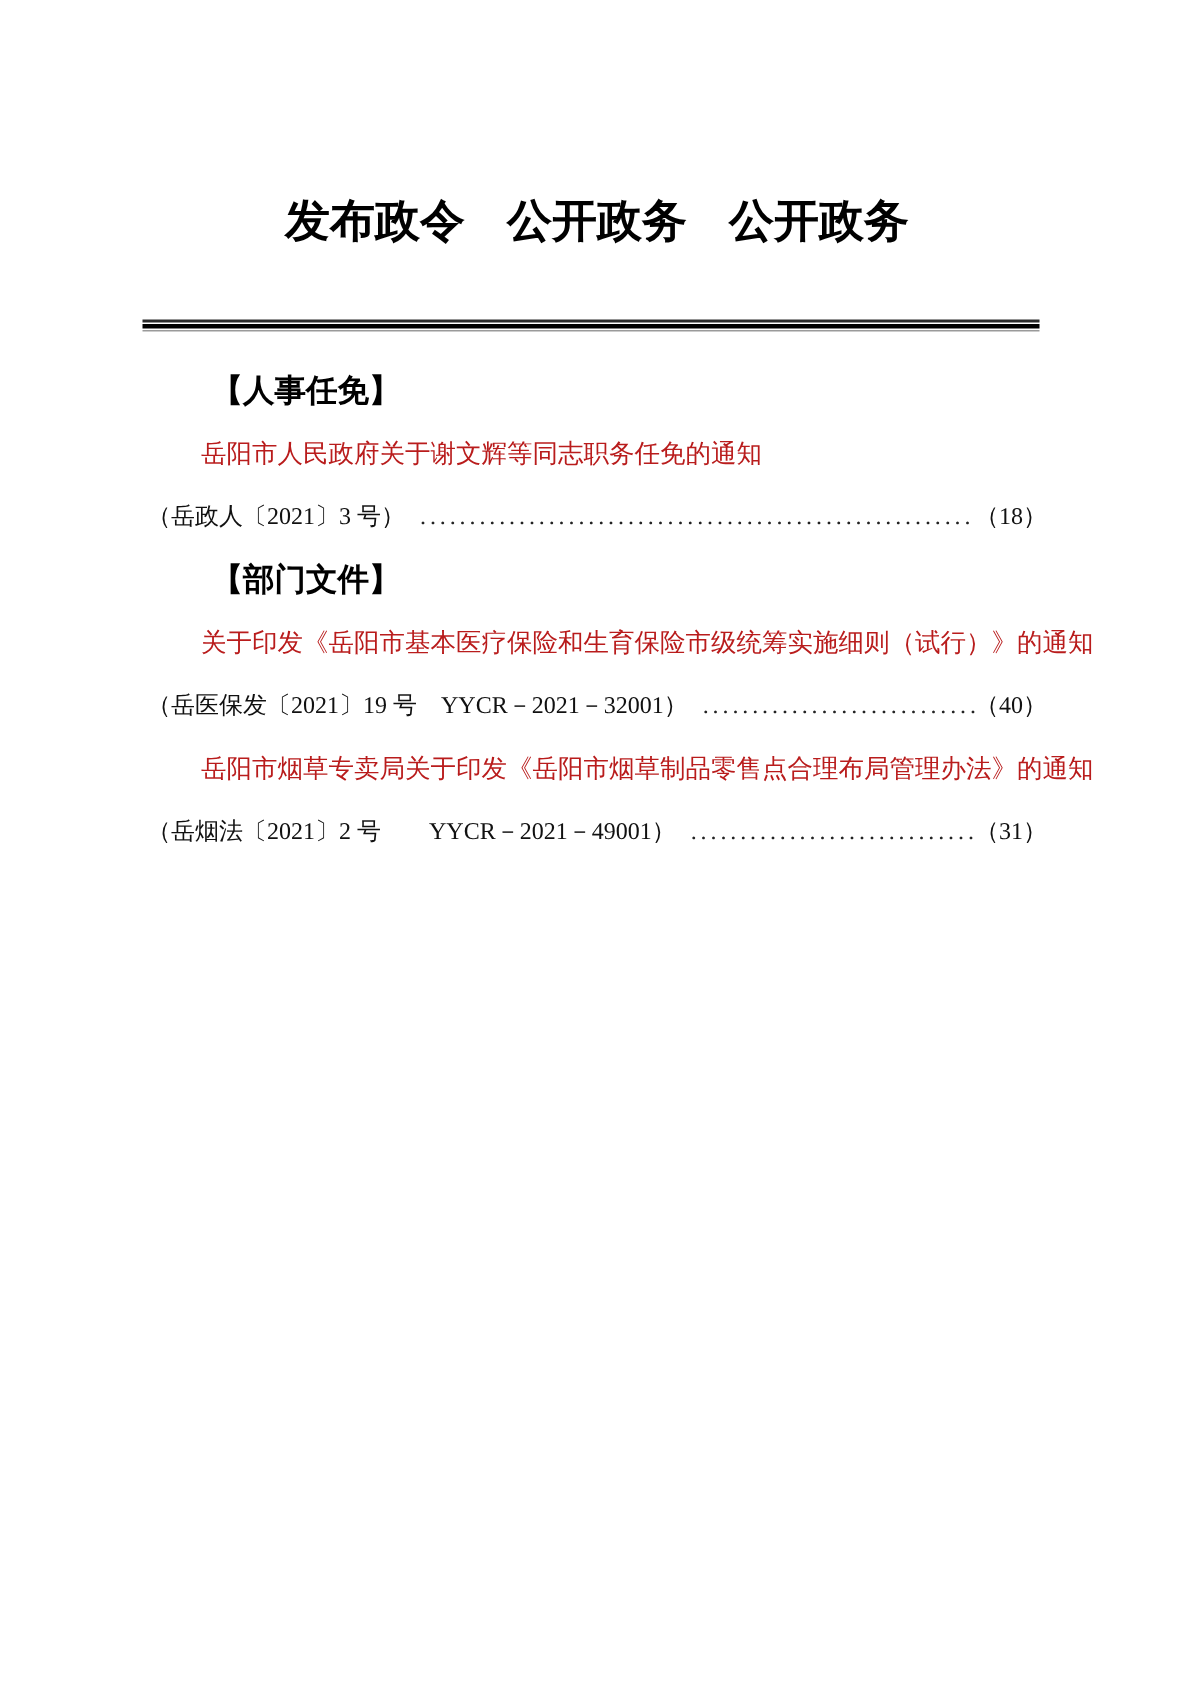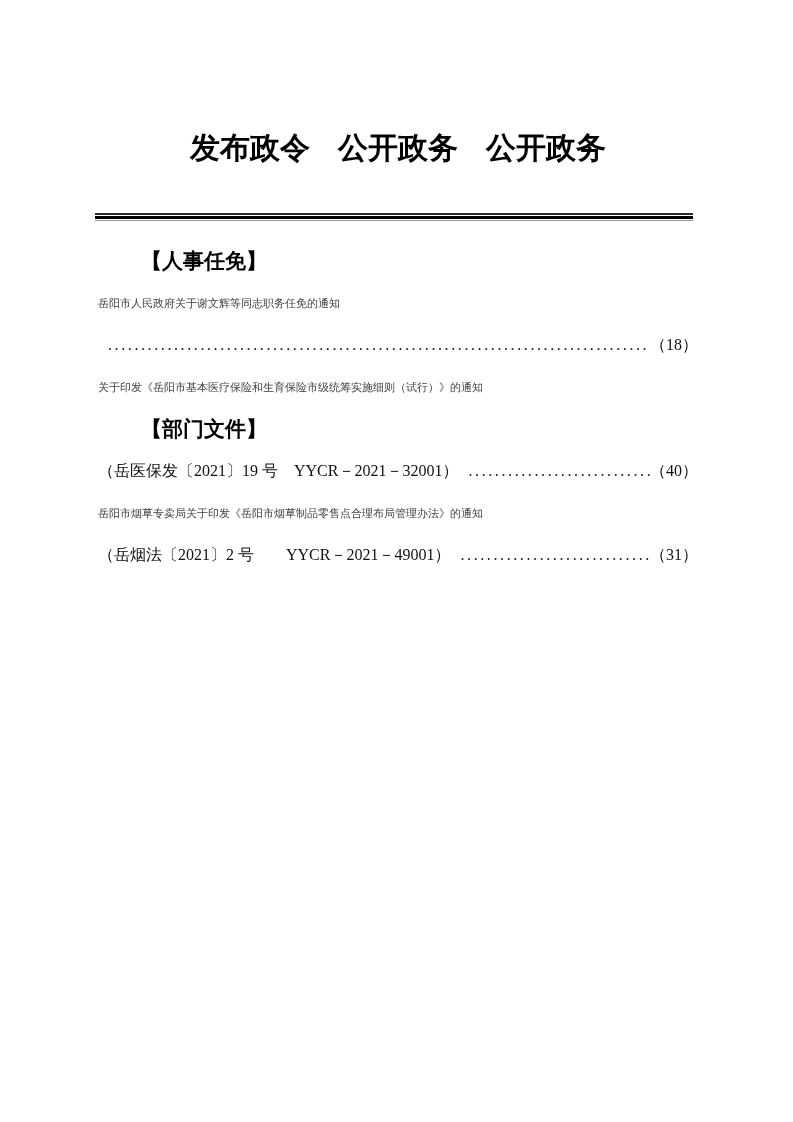--- a/index.html
+++ b/index.html
@@ -46,21 +46,21 @@
     width: 100%;
   }
   .row { height: 42px; line-height: 42px; white-space: nowrap; }
   .row.heading {
     font-family: "Liberation Sans", "DejaVu Sans", sans-serif;
     font-weight: bold;
     font-size: 21px;
     color: #000;
     margin-left: 43px;
   }
-  .row.entry-title { font-size: 11px; color: #404040; }
+  .row.entry-title { font-size: 17px; color: #b91c1c; margin-left: 36px; }
   .row.refline {
     display: flex;
     align-items: baseline;
     font-size: 16px;
     color: #111;
   }
   .refline .ref { flex: none; }
   .refline .dots {
     flex: 1 1 auto;
     overflow: hidden;
@@ -88,27 +88,28 @@
       <div class="rule-l2"></div>
       <div class="rule-l3"></div>
     </div>
 
     <div class="toc">
 
       <div class="row heading">【人事任免】</div>
 
       <div class="row entry-title">岳阳市人民政府关于谢文辉等同志职务任免的通知</div>
       <div class="row refline">
+        <span class="ref">（岳政人〔2021〕3 号）</span>
         <span class="dots">......................................................................................................................................................</span>
         <span class="pagenum">（18）</span>
       </div>
 
+      <div class="row heading">【部门文件】</div>
+
       <div class="row entry-title">关于印发《岳阳市基本医疗保险和生育保险市级统筹实施细则（试行）》的通知</div>
-
-      <div class="row heading">【部门文件】</div>
       <div class="row refline">
         <span class="ref">（岳医保发〔2021〕19 号　YYCR－2021－32001）</span>
         <span class="dots">......................................................................................................................................................</span>
         <span class="pagenum">（40）</span>
       </div>
 
       <div class="row entry-title">岳阳市烟草专卖局关于印发《岳阳市烟草制品零售点合理布局管理办法》的通知</div>
       <div class="row refline">
         <span class="ref">（岳烟法〔2021〕2 号　　YYCR－2021－49001）</span>
         <span class="dots">......................................................................................................................................................</span>

